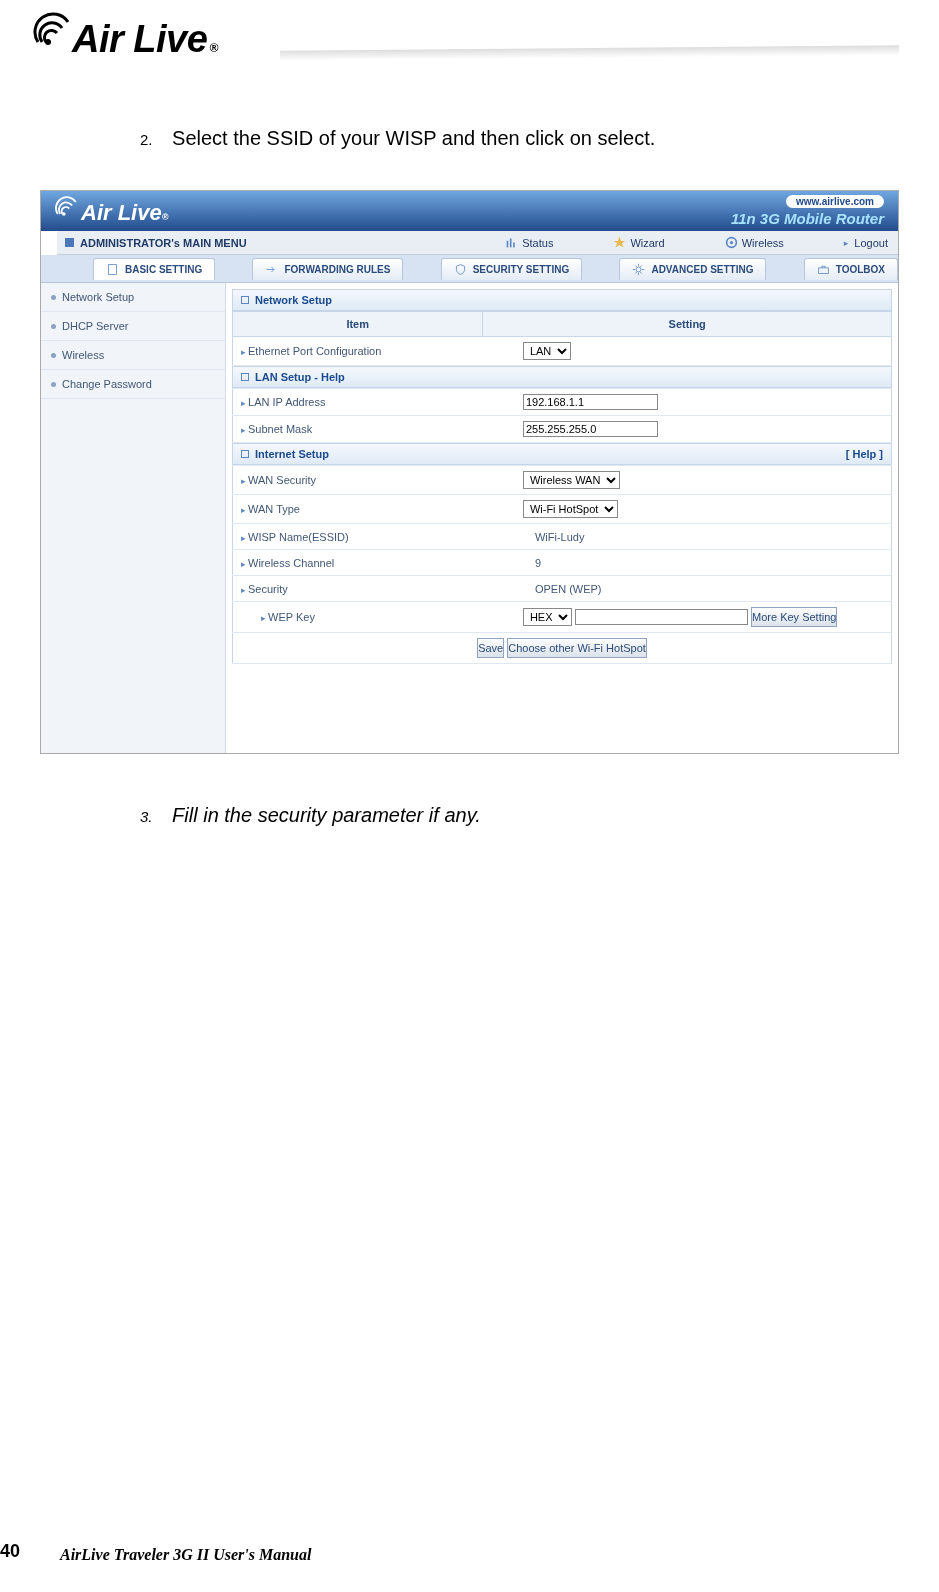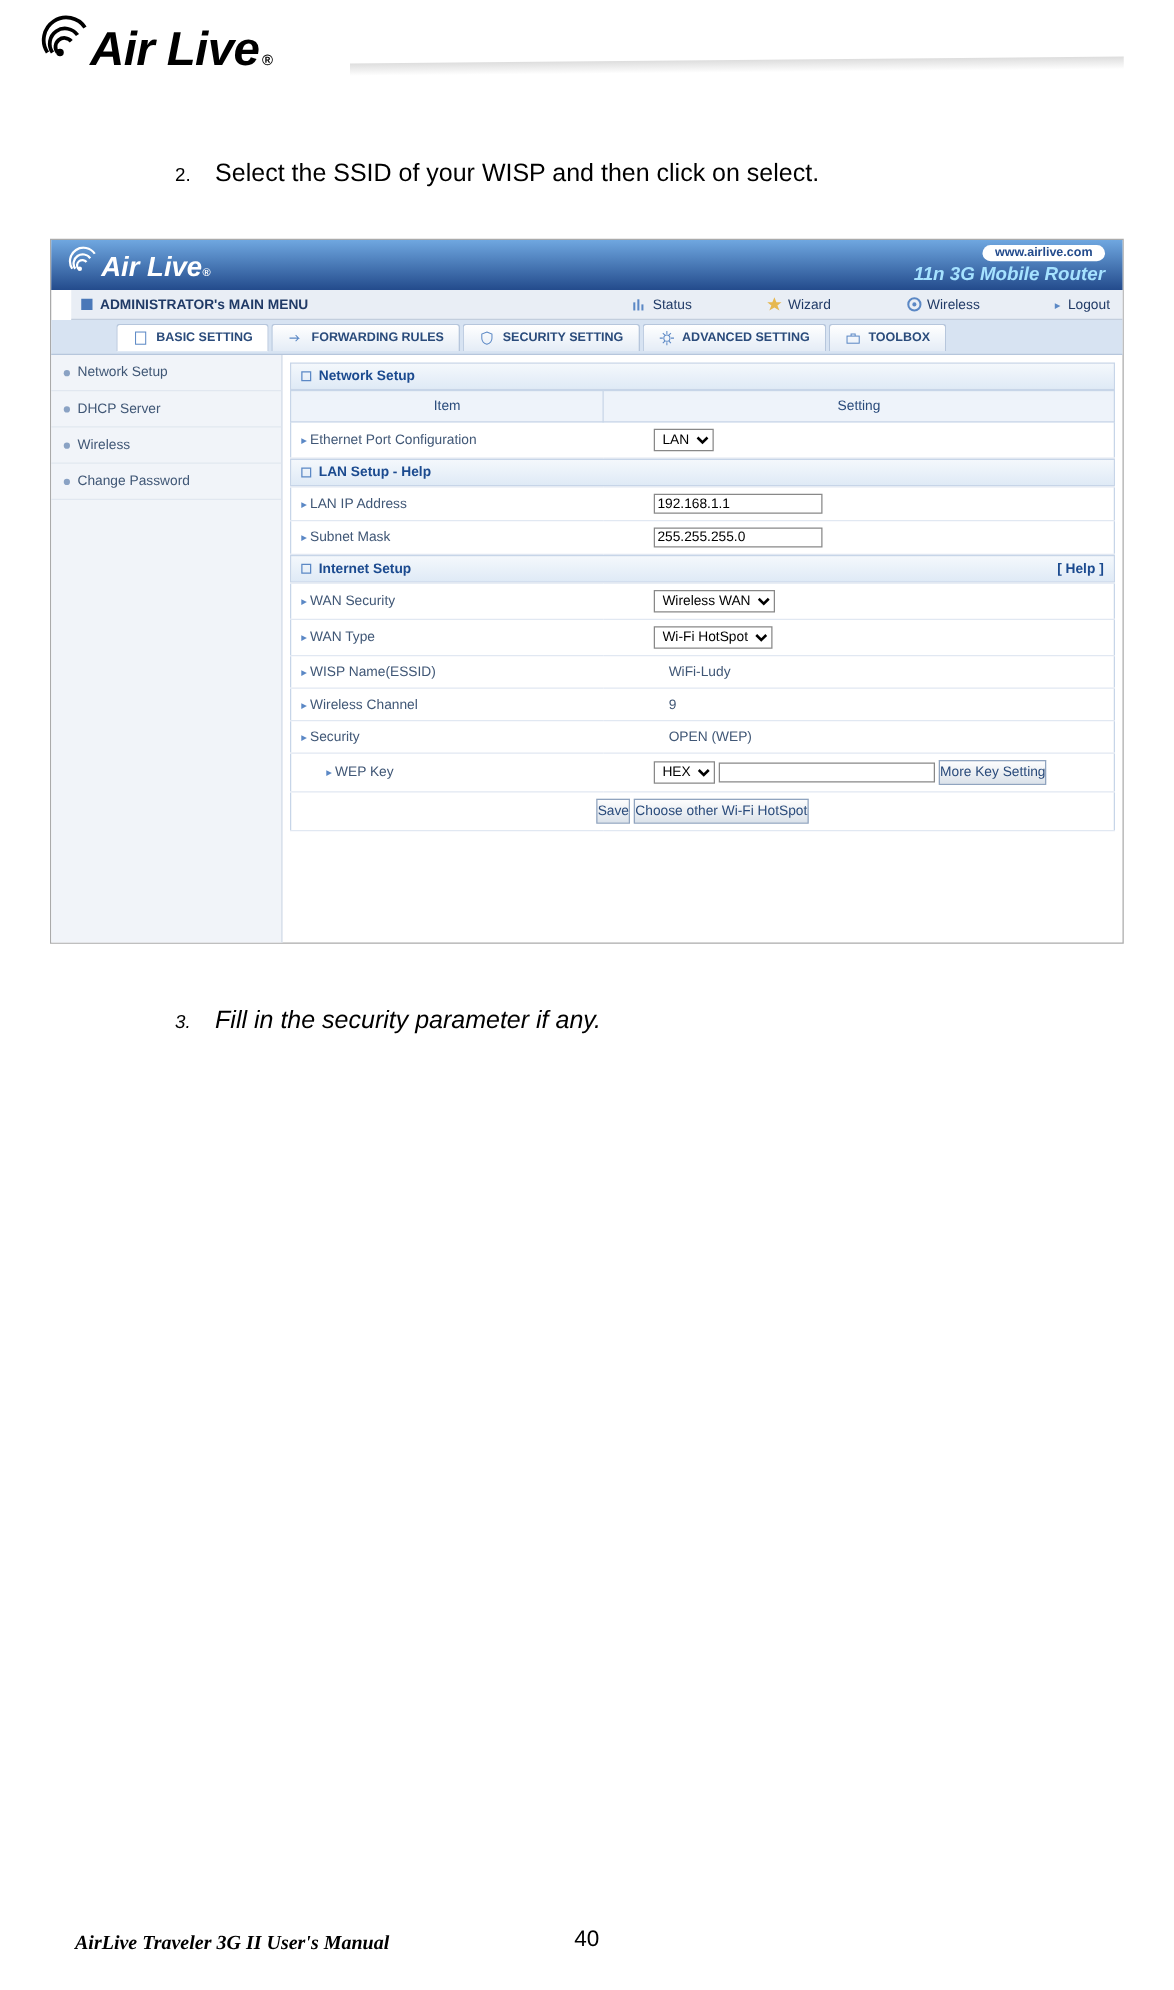--- a/index.html
+++ b/index.html
@@ -119,20 +119,21 @@
     height: 28px;
     background: #d7e3f2;
     border-bottom: 1px solid #b6c6dc;
     display: flex;
     align-items: center;
     padding-left: 52px;
     gap: 2px;
     font-size: 10px;
     font-weight: bold;
     color: #2a4b7b;
+    justify-content: space-between;
   }
   .tab {
     display: flex;
     align-items: center;
     gap: 6px;
     padding: 4px 12px;
     border: 1px solid #b6c6dc;
     background: linear-gradient(#fff,#e4ecf6);
     border-bottom: none;
     border-radius: 3px 3px 0 0;
@@ -190,21 +191,21 @@
     border-top: none;
     border-collapse: collapse;
     width: 100%;
   }
   .grid th {
     background: #eef3fa;
     border: 1px solid #c7d5e8;
     padding: 6px;
     font-size: 11px;
     color: #2a4b7b;
-    font-weight: normal;
+    font-weight: bold;
   }
   .grid td {
     border: 1px solid #e1e8f2;
     border-left: none; border-right: none;
     padding: 5px 8px;
     font-size: 11px;
     color: #405776;
     height: 26px;
   }
   .grid td.label::before {
@@ -228,22 +229,22 @@
     font-size: 11px;
     color: #2a4b7b;
     cursor: pointer;
   }
   .btn-row { text-align: center; padding: 8px 0 14px 0; }
   .footer {
     position: absolute;
     bottom: 30px;
     left: 0;
     right: 0;
-    text-align: center;
-    font-weight: normal;
+    text-align: left;
+    font-weight: bold;
     font-size: 18px;
   }
   .footer-left {
     position: absolute;
     bottom: 28px;
     left: 60px;
     font-style: italic;
     font-weight: bold;
     font-family: "Times New Roman", serif;
     font-size: 16px;

